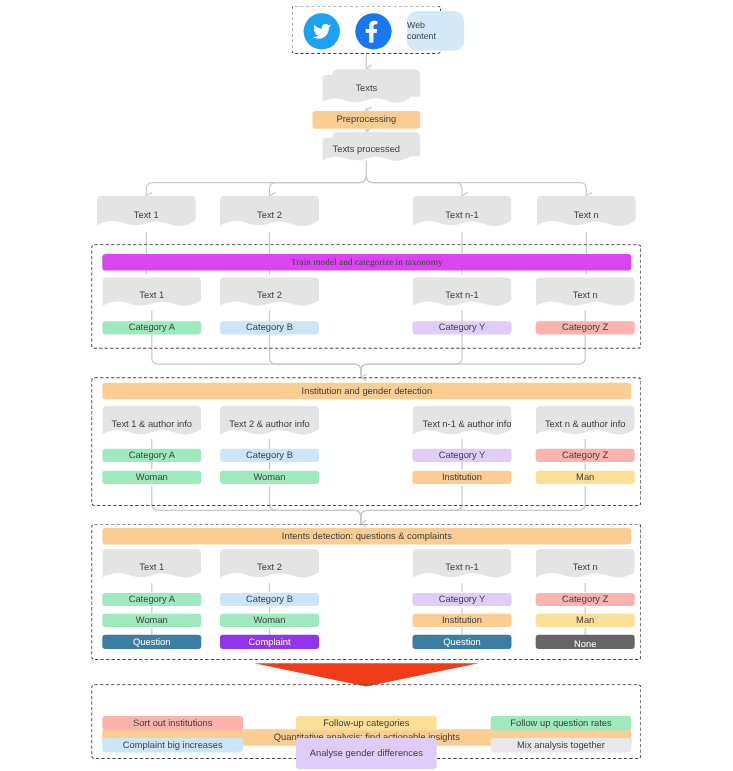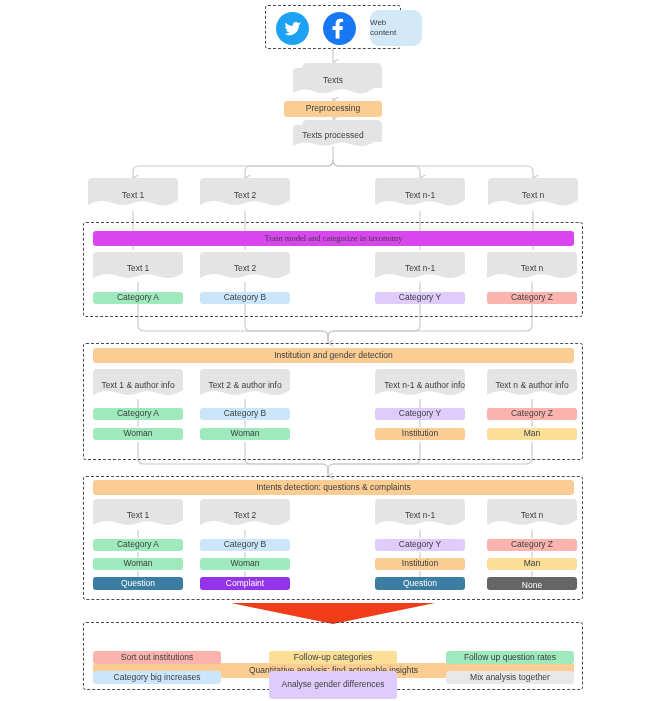--- a/index.html
+++ b/index.html
@@ -406,21 +406,21 @@
     <span>Sort out institutions</span>
     </div>
   <div class="bar" style="left:269px;top:651px;width:128px;height:13px;background:#fbdf97;">
     <span>Follow-up categories</span>
     </div>
   <div class="bar" style="left:446px;top:651px;width:128px;height:13px;background:#9eeabc;">
     <span>Follow up question rates</span>
     </div>
 
   <div class="bar" style="left:93px;top:671px;width:128px;height:13px;background:#cbe6fb;">
-    <span>Category big increases</span>
+    <span>Complaint big increases</span>
     </div>
   <div class="bar" style="left:269px;top:671px;width:128px;height:28px;background:#e0ccfb;">
     <span>Analyse gender differences</span>
     </div>
   <div class="bar" style="left:446px;top:671px;width:128px;height:13px;background:#e8e8e8;">
     <span>Mix analysis together</span>
     </div>
 
 </div>
 

